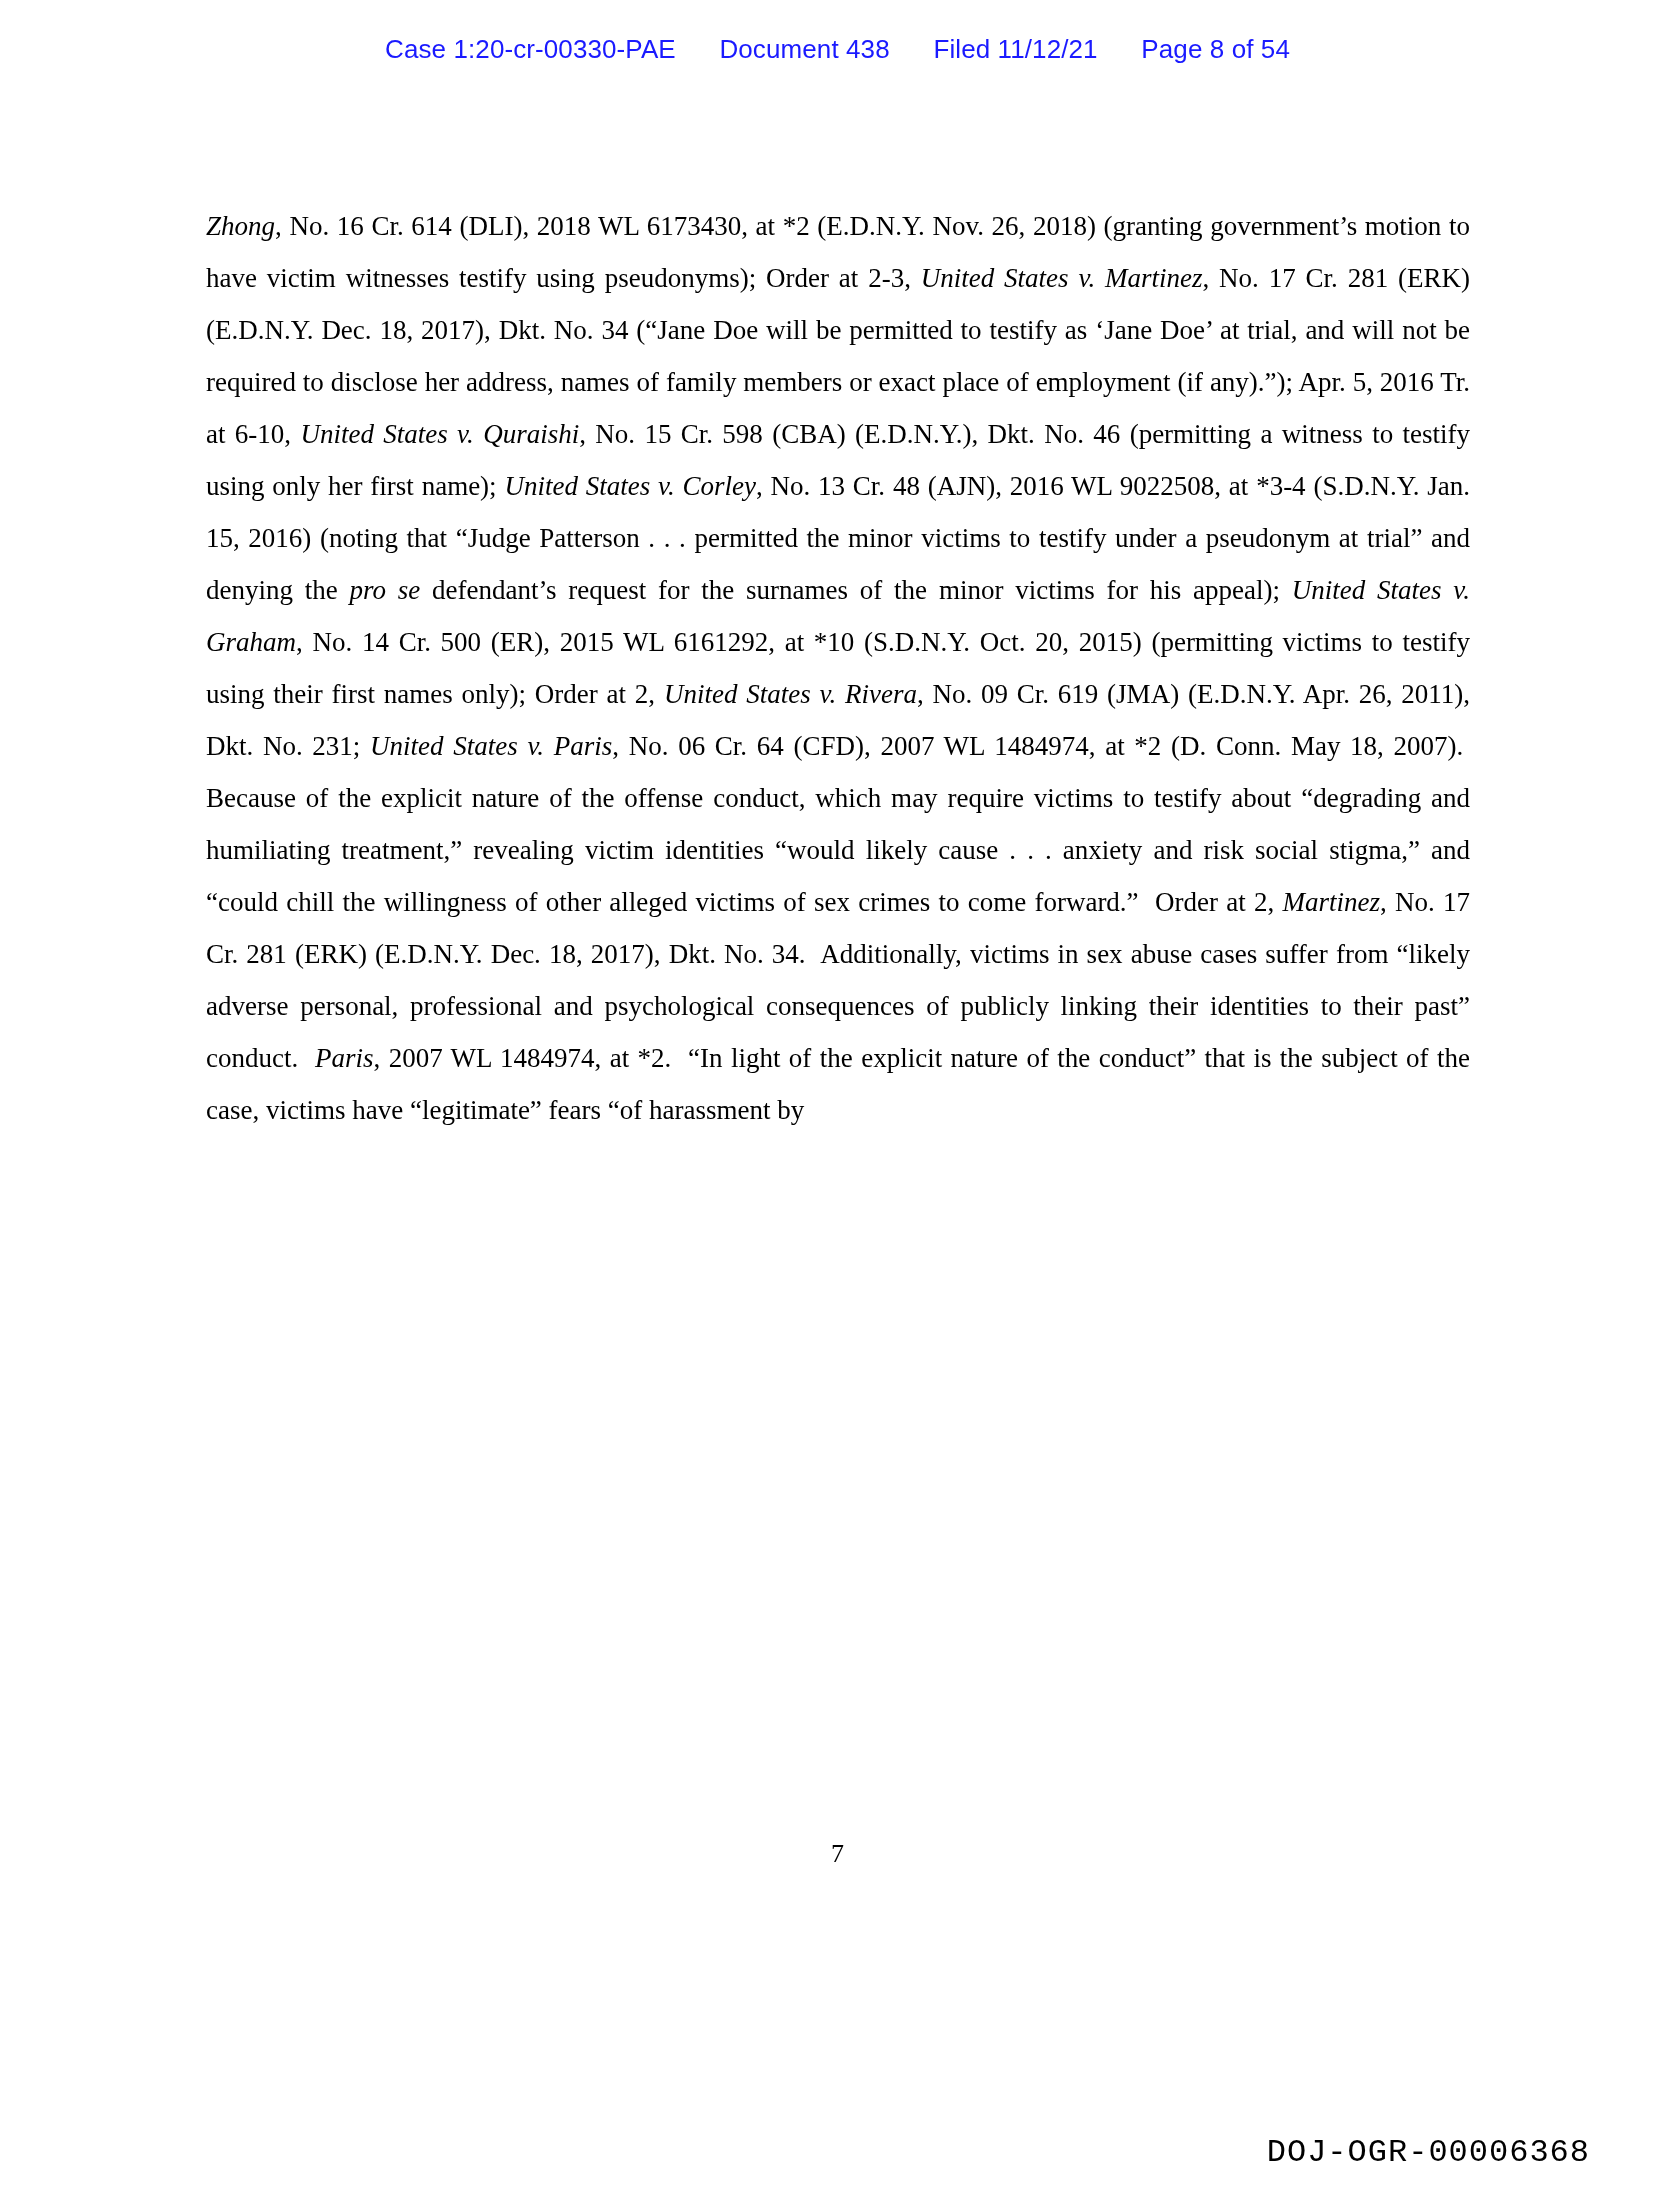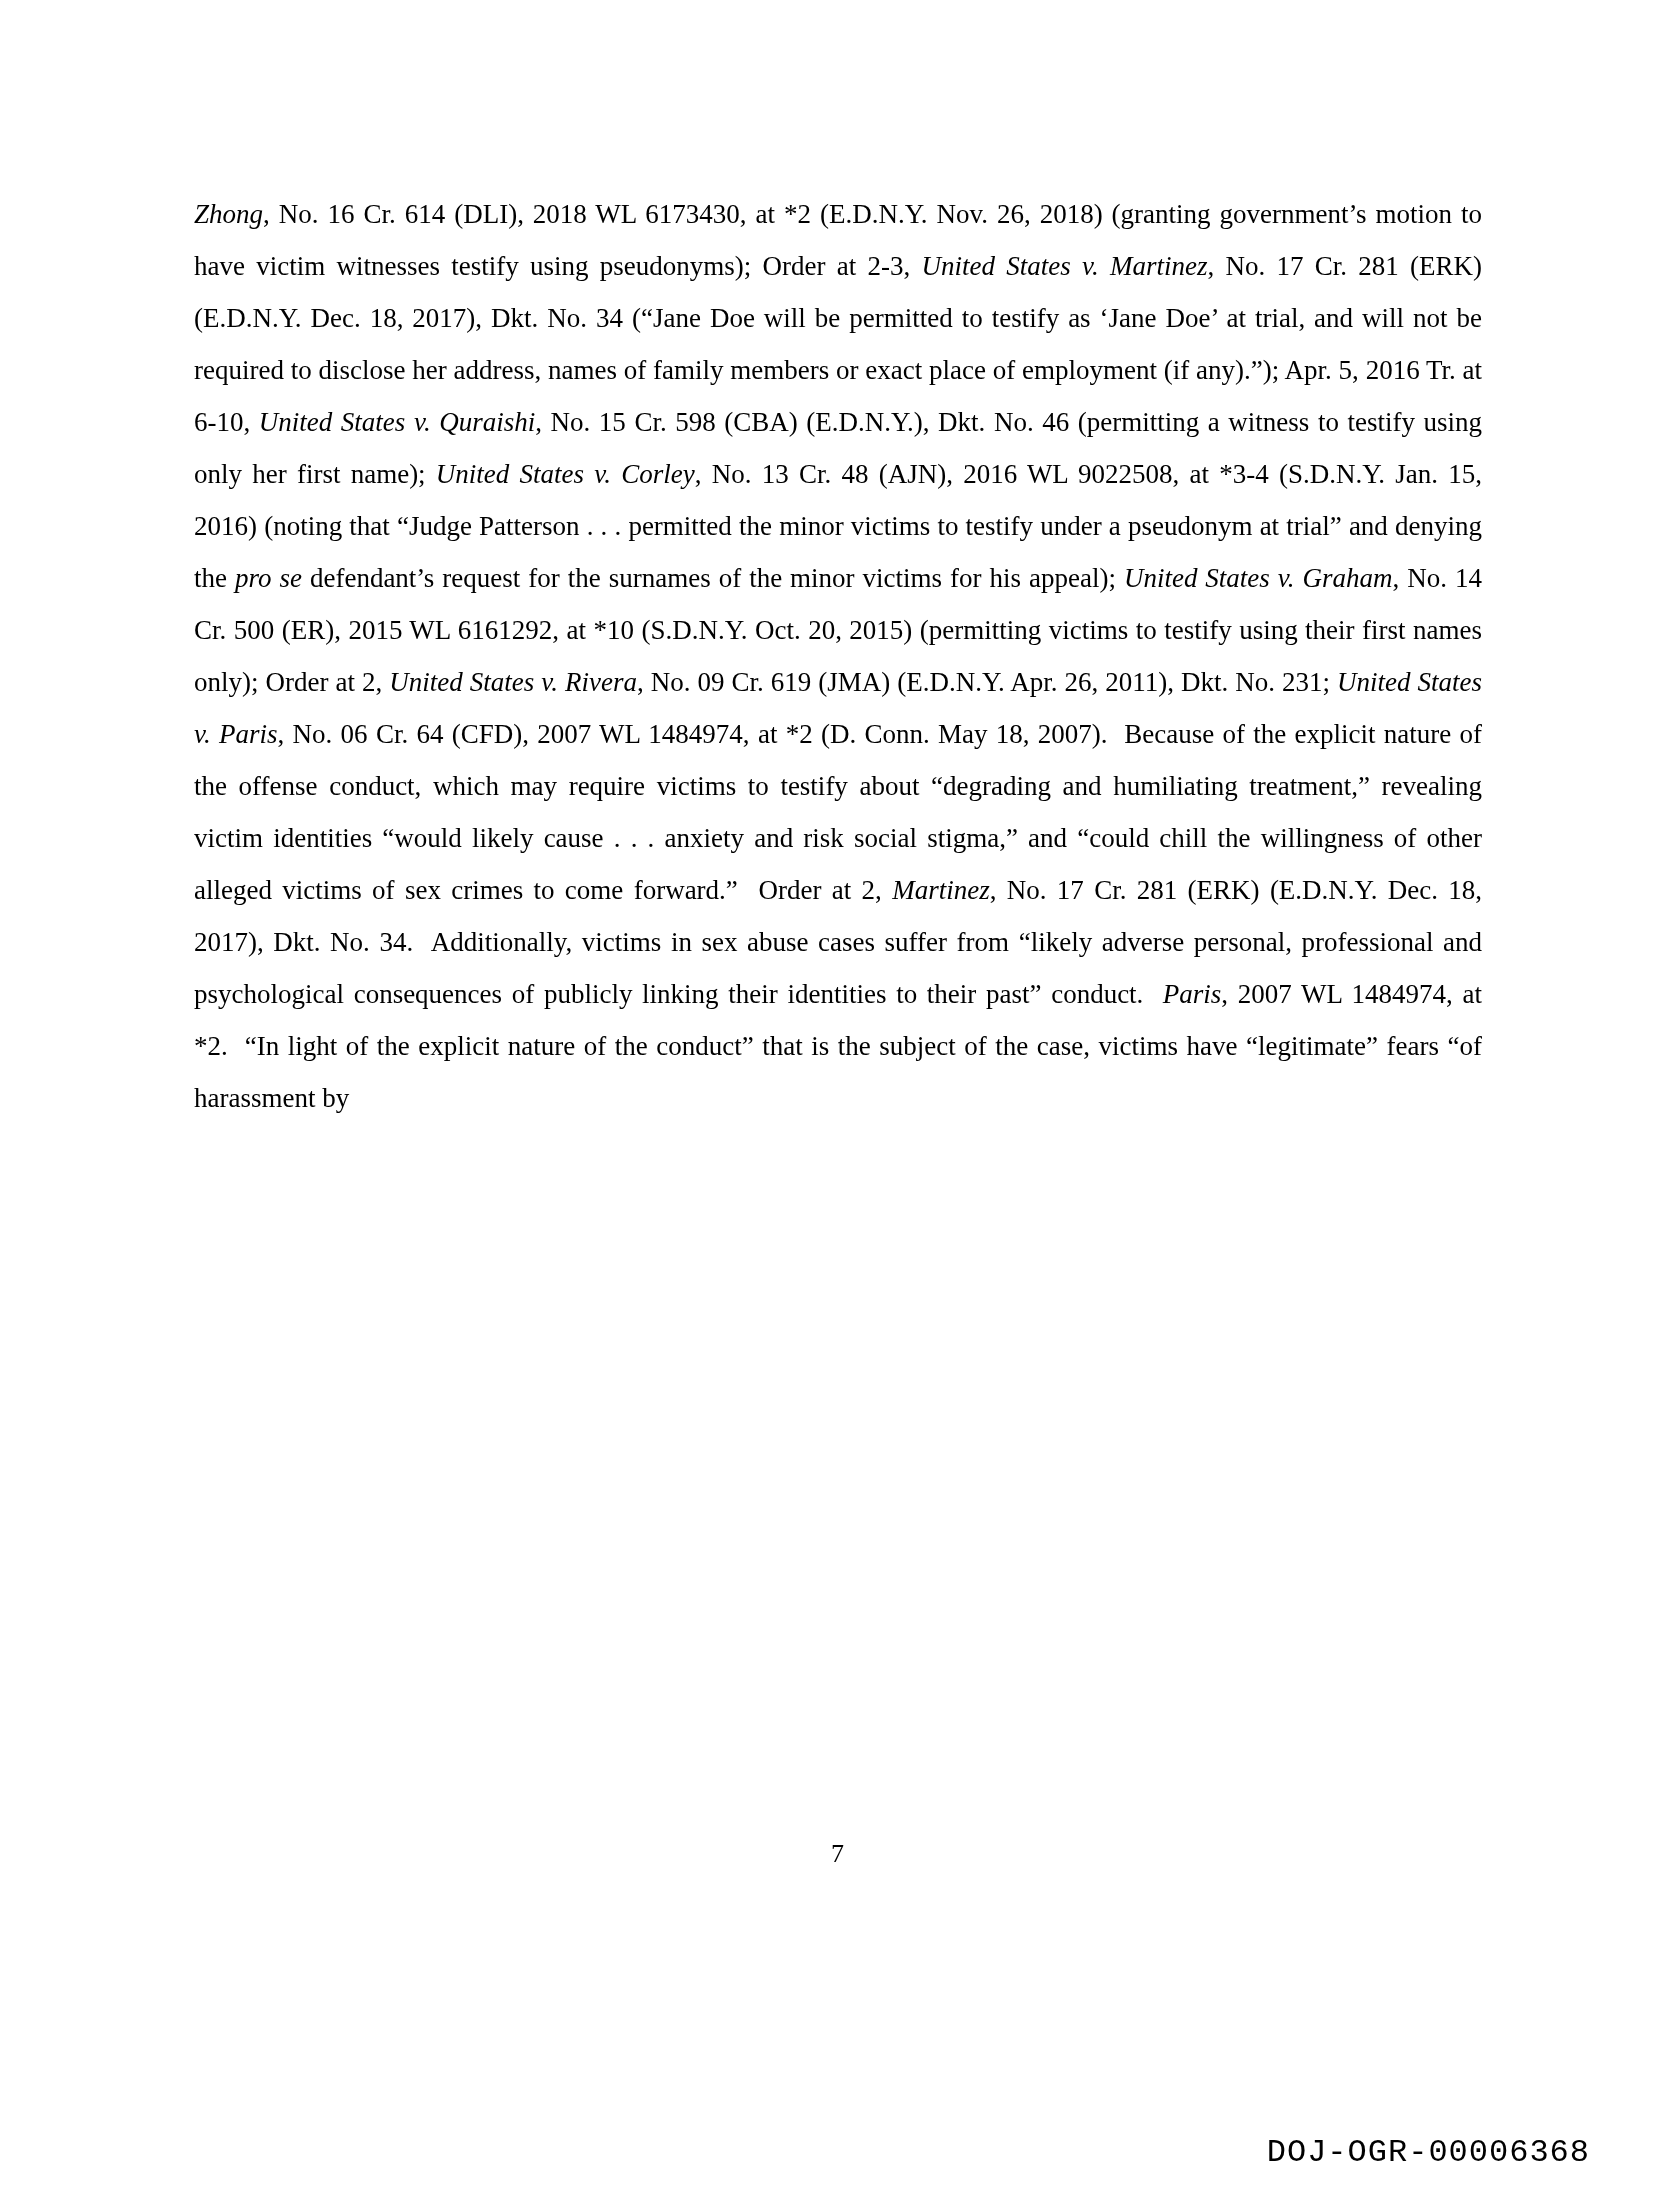--- a/index.html
+++ b/index.html
@@ -44,21 +44,21 @@
     position: absolute;
     top: 188px;
     left: 194px;
     width: 1288px;
     font-size: 27px;
     line-height: 52px;
     text-align: justify;
     text-justify: inter-word;
   }
   .body-text p {
-    margin: 0;
+    margin: 12px;
     text-align: justify;
   }
   .body-text i {
     font-style: italic;
   }
   .page-number {
     position: absolute;
     top: 1839px;
     left: 0;
     width: 1675px;
@@ -73,20 +73,29 @@
     font-size: 32px;
     letter-spacing: 1px;
     color: #000000;
   }
 </style>
 </head>
 <body>
 
 <div class="page">
 
+  <div class="ecf-header">
+    <span>Case 1:20-cr-00330-PAE</span>
+    <span class="ecf-gap"></span>
+    <span>Document 438</span>
+    <span class="ecf-gap"></span>
+    <span>Filed 11/12/21</span>
+    <span class="ecf-gap"></span>
+    <span>Page 8 of 54</span>
+  </div>
 
   <div class="body-text">
     <p><i>Zhong</i>, No. 16 Cr. 614 (DLI), 2018 WL 6173430, at *2 (E.D.N.Y. Nov. 26, 2018) (granting government’s motion to have victim witnesses testify using pseudonyms); Order at 2-3, <i>United States v. Martinez</i>, No. 17 Cr. 281 (ERK) (E.D.N.Y. Dec. 18, 2017), Dkt. No. 34 (“Jane Doe will be permitted to testify as ‘Jane Doe’ at trial, and will not be required to disclose her address, names of family members or exact place of employment (if any).”); Apr. 5, 2016 Tr. at 6-10, <i>United States v. Quraishi</i>, No. 15 Cr. 598 (CBA) (E.D.N.Y.), Dkt. No. 46 (permitting a witness to testify using only her first name); <i>United States v. Corley</i>, No. 13 Cr. 48 (AJN), 2016 WL 9022508, at *3-4 (S.D.N.Y. Jan. 15, 2016) (noting that “Judge Patterson . . . permitted the minor victims to testify under a pseudonym at trial” and denying the <i>pro se</i> defendant’s request for the surnames of the minor victims for his appeal); <i>United States v. Graham</i>, No. 14 Cr. 500 (ER), 2015 WL 6161292, at *10 (S.D.N.Y. Oct. 20, 2015) (permitting victims to testify using their first names only); Order at 2, <i>United States v. Rivera</i>, No. 09 Cr. 619 (JMA) (E.D.N.Y. Apr. 26, 2011), Dkt. No. 231; <i>United States v. Paris</i>, No. 06 Cr. 64 (CFD), 2007 WL 1484974, at *2 (D. Conn. May 18, 2007).&nbsp; Because of the explicit nature of the offense conduct, which may require victims to testify about “degrading and humiliating treatment,” revealing victim identities “would likely cause . . . anxiety and risk social stigma,” and “could chill the willingness of other alleged victims of sex crimes to come forward.”&nbsp; Order at 2, <i>Martinez</i>, No. 17 Cr. 281 (ERK) (E.D.N.Y. Dec. 18, 2017), Dkt. No. 34.&nbsp; Additionally, victims in sex abuse cases suffer from “likely adverse personal, professional and psychological consequences of publicly linking their identities to their past” conduct.&nbsp; <i>Paris</i>, 2007 WL 1484974, at *2.&nbsp; “In light of the explicit nature of the conduct” that is the subject of the case, victims have “legitimate” fears “of harassment by</p>
   </div>
 
   <div class="page-number">7</div>
 
   <div class="bates">DOJ-OGR-00006368</div>
 
 </div>

